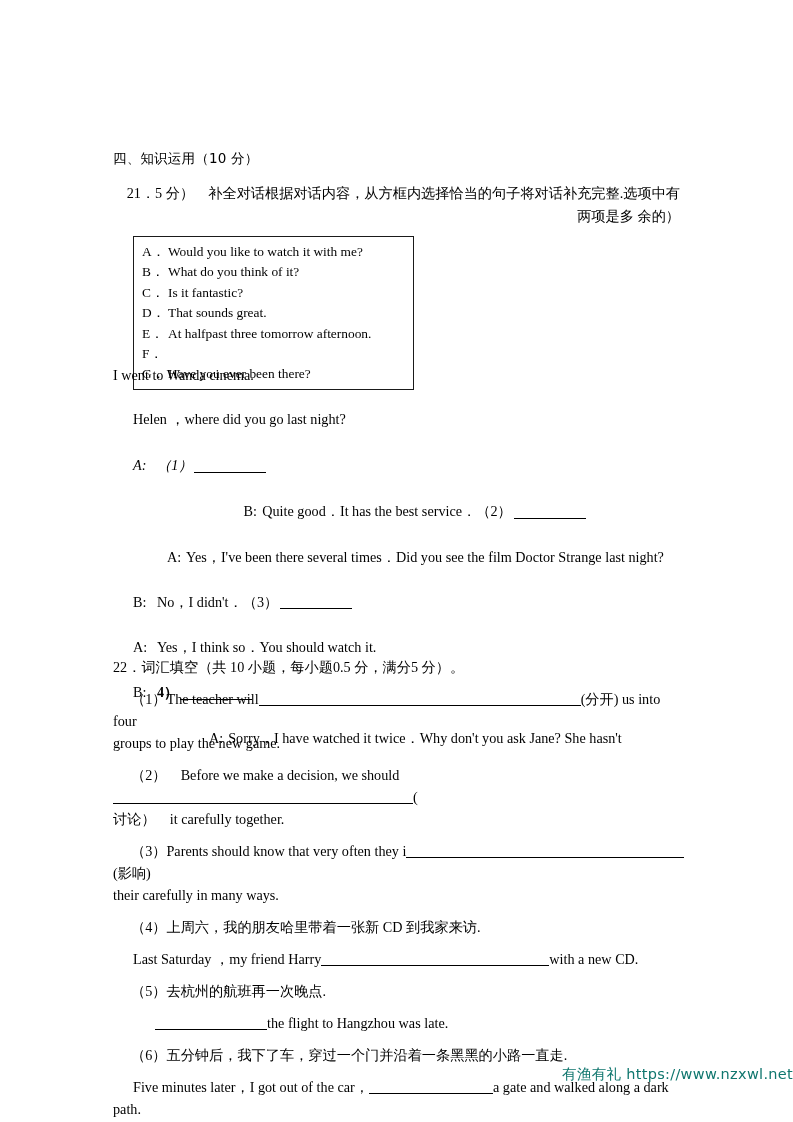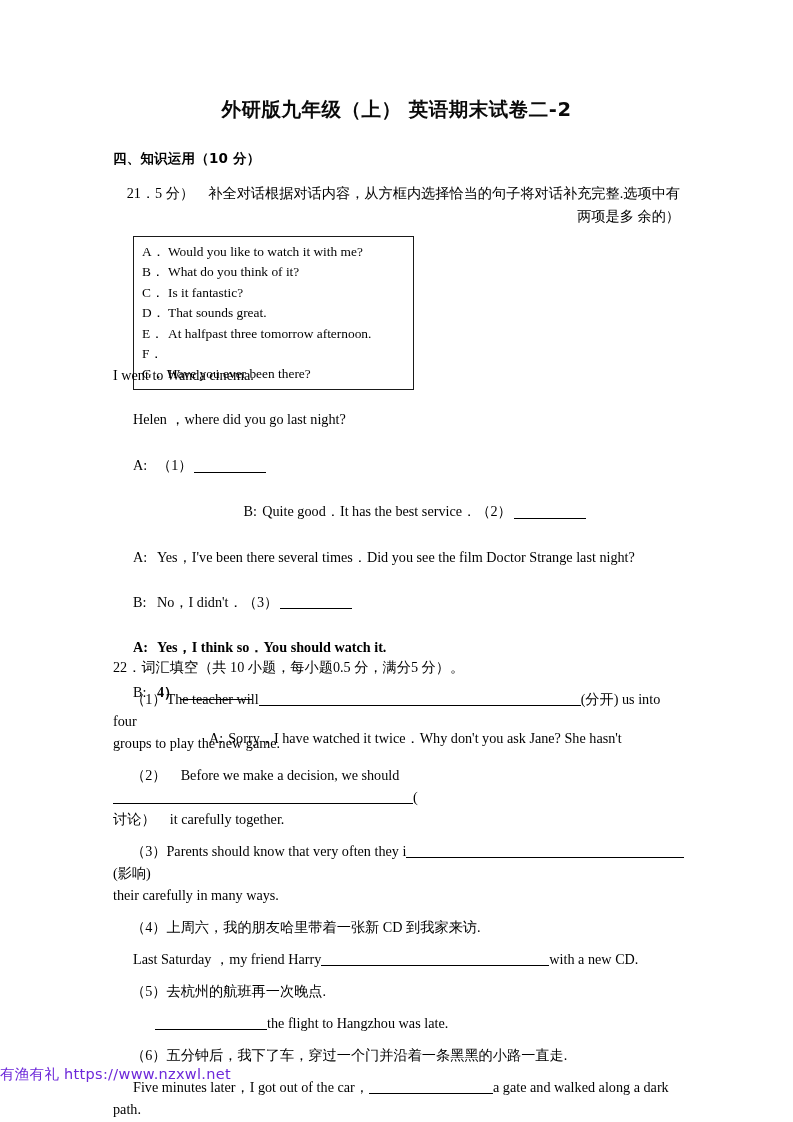--- a/index.html
+++ b/index.html
@@ -39,21 +39,21 @@
   
   .content {
     position: absolute;
     left: 113px;
     top: 150px;
     width: 567px;
   }
 
   .section-head {
     font-family: "DejaVu Sans", "Liberation Sans", sans-serif;
-    font-weight: bold;
+    font-weight: normal;
     font-size: 13.5px;
     margin: 0 0 14px 0;
     letter-spacing: 0.2px;
   }
 
   .para {
     font-size: 14.2px;
     line-height: 1.62;
     margin: 0;
     text-align: left;
@@ -160,33 +160,32 @@
   .w-228 { width: 228px; }
   .w-112 { width: 112px; }
   .w-124 { width: 124px; }
 
   
   .footer {
     position: absolute;
     left: 0;
     top: 1065px;
     width: 793px;
-    text-align: left;
+    text-align: right;
     font-family: "DejaVu Sans", "Liberation Sans", sans-serif;
     font-size: 14.5px;
-    color: #6d28d9;
+    color: #0f766e;
     letter-spacing: 0.3px;
   }
 </style>
 </head>
 <body>
 
 <div class="page">
 
-  <div class="doc-title">外研版九年级（上） 英语期末试卷二-2</div>
 
   <div class="content">
     <div class="section-head">四、知识运用（10 分）</div>
     <p class="para q-intro">21．5 分）　补全对话根据对话内容，从方框内选择恰当的句子将对话补充完整.选项中有两项是多 余的）</p>
   </div>
 
   <div class="options-box">
     <div class="opt-row">
       <span class="opt-letter">A．</span>
       <span class="opt-text">Would you like to watch it with me?</span>
@@ -216,33 +215,33 @@
     </div>
   </div>
 
   <div class="dialogue">
     <div class="d-line" style="margin-bottom:30px;">
       <span>I went to Wanda cinema.</span>
     </div>
     <div class="d-line d-indent" style="margin-bottom:32px;">
       <span>Helen ，where did you go last night?</span>
     </div>
-    <div class="d-line d-indent" style="margin-bottom:31px;">
+    <div class="d-line d-indent" style="margin-bottom:31px;font-style:italic;">
       <span class="spk">A:</span><span>（1）</span><span class="blank-s"></span>
     </div>
     <div class="d-line d-indent" style="margin-bottom:31px;text-align:center;">
       <span class="spk">B:</span><span>Quite good．It has the best service．</span><span>（2）</span><span class="blank-s"></span>
     </div>
-    <div class="d-line d-indent" style="margin-bottom:31px;">
+    <div class="d-line d-indent" style="margin-bottom:31px;text-align:center;">
       <span class="spk">A:</span><span>Yes，I've been there several times．Did you see the film Doctor Strange last night?</span>
     </div>
     <div class="d-line d-indent" style="margin-bottom:31px;">
       <span class="spk">B:</span><span>No，I didn't．</span><span>（3）</span><span class="blank-s"></span>
     </div>
-    <div class="d-line d-indent" style="margin-bottom:31px;font-weight:bold;">
+    <div class="d-line d-indent" style="margin-bottom:31px;">
       <span class="spk">A:</span><span>Yes，I think so．You should watch it.</span>
     </div>
     <div class="d-line d-indent" style="margin-bottom:31px;">
       <span class="spk">B:</span><span style="font-weight:bold;">4）</span><span class="blank-s"></span>
     </div>
     <div class="d-line d-indent" style="margin-bottom:31px;text-align:center;">
       <span class="spk">A:</span><span>Sorry，I have watched it twice．Why don't you ask Jane? She hasn't</span>
     </div>
   </div>
 

